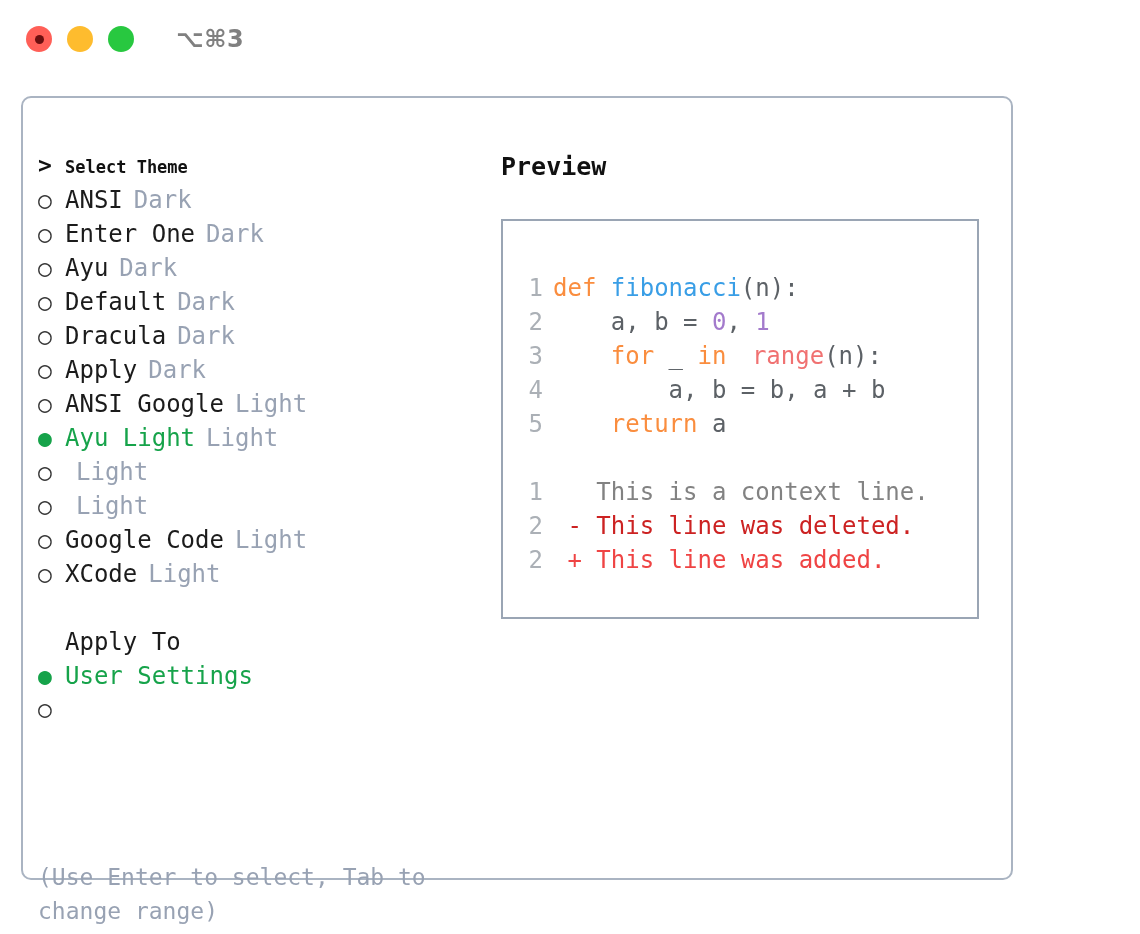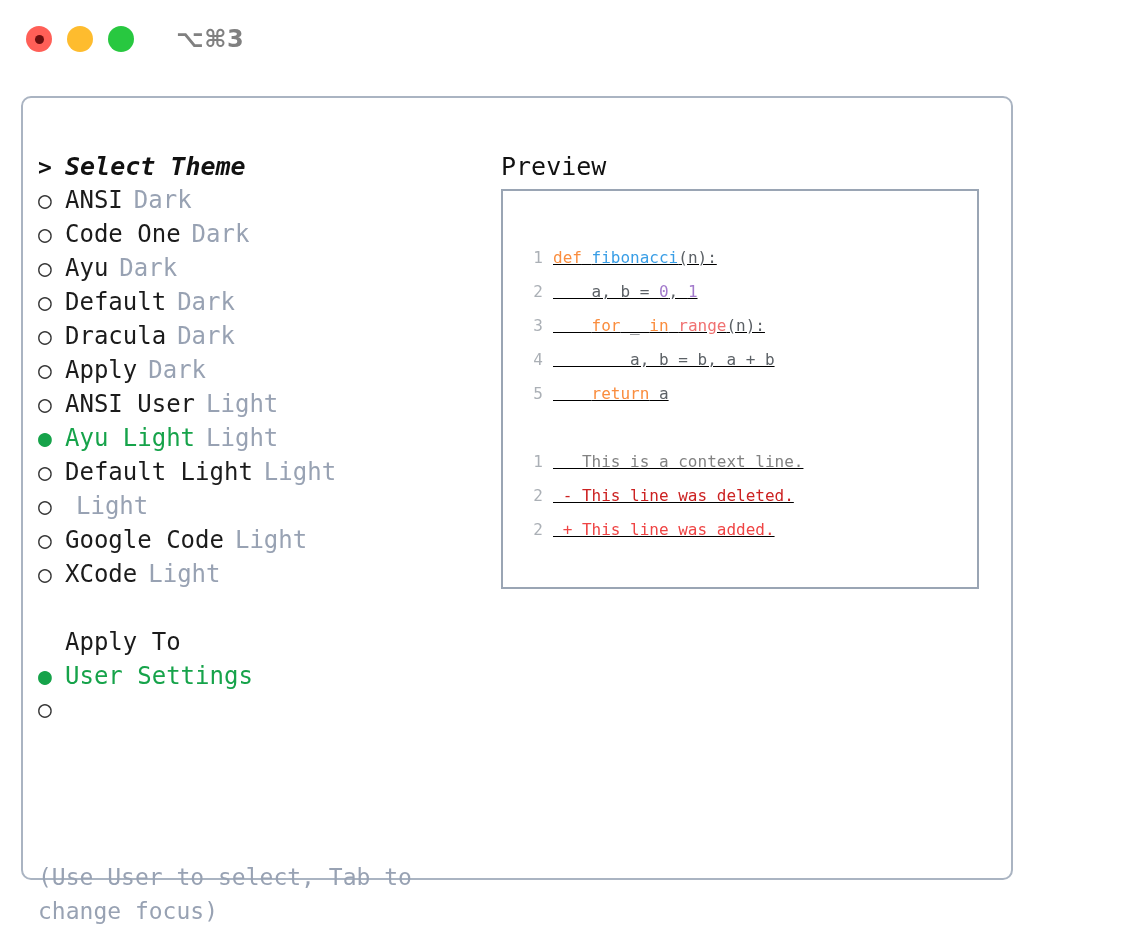--- a/index.html
+++ b/index.html
@@ -109,22 +109,21 @@
   .label { color: #1b1b1b; }
   .label-selected { color: #16a34a; }
   .badge {
     color: #98a2b3;
     margin-left: 11px;
   }
 
   .heading {
     font-weight: bold;
     color: #111111;
-    font-size: 25px;
-    font-style: italic;
+    font-size: 17px;
   }
   .heading-marker {
     font-weight: bold;
     color: #111111;
   }
   .spacer-md { height: 34px; }
 
   #hint {
     position: absolute;
     left: 15px;
@@ -137,53 +136,52 @@
 
   
   #right-pane {
     position: absolute;
     left: 478px;
     top: 54px;
     width: 500px;
   }
   #preview-title {
     font-size: 25px;
-    font-weight: normal;
+    font-weight: bold;
     color: #111111;
-    margin-bottom: 8px;
+    margin-bottom: 38px;
   }
   #preview-box {
     width: 478px;
     height: 400px;
     border: 2px solid #9aa5b4;
     box-sizing: border-box;
     background: #ffffff;
     position: relative;
   }
   #code {
     position: absolute;
     left: 14px;
     top: 50px;
-    font-size: 16px;
+    font-size: 24px;
     line-height: 34px;
     white-space: pre;
-    text-decoration: underline;
   }
   .code-line { display: block; height: 34px; }
   .gutter {
     display: inline-block;
     width: 26px;
     text-align: right;
     color: #abb0b6;
     margin-right: 10px;
   }
   .tok-kw   { color: #fa8d3e; }
   .tok-fn   { color: #399ee6; }
   .tok-num  { color: #a37acc; }
-  .tok-call { color: #f07171; }
+  .tok-call { color: #f07171; margin-left: 11px; }
   .tok-txt  { color: #5c6166; }
   .tok-del  { color: #cc2222; }
   .tok-add  { color: #ef4444; }
   .tok-ctx  { color: #828282; }
 </style>
 </head>
 <body>
 
 <div id="window">
 
@@ -201,47 +199,47 @@
 
       <div id="left-pane">
 
         <div class="row">
           <span class="marker heading-marker">&gt;</span>
           <span class="heading">Select Theme</span>
         </div>
 
         <div id="theme-items">
             <div class="row"><span class="marker">○</span><span class="label">ANSI</span><span class="badge">Dark</span></div>
-            <div class="row"><span class="marker">○</span><span class="label">Code One</span><span class="badge">Dark</span></div>
+            <div class="row"><span class="marker">○</span><span class="label">Enter One</span><span class="badge">Dark</span></div>
             <div class="row"><span class="marker">○</span><span class="label">Ayu</span><span class="badge">Dark</span></div>
             <div class="row"><span class="marker">○</span><span class="label">Default</span><span class="badge">Dark</span></div>
             <div class="row"><span class="marker">○</span><span class="label">Dracula</span><span class="badge">Dark</span></div>
             <div class="row"><span class="marker">○</span><span class="label">Apply</span><span class="badge">Dark</span></div>
-            <div class="row"><span class="marker">○</span><span class="label">ANSI User</span><span class="badge">Light</span></div>
+            <div class="row"><span class="marker">○</span><span class="label">ANSI Google</span><span class="badge">Light</span></div>
             <div class="row"><span class="marker marker-selected">●</span><span class="label label-selected">Ayu Light</span><span class="badge">Light</span></div>
-            <div class="row"><span class="marker">○</span><span class="label">Default Light</span><span class="badge">Light</span></div>
+            <div class="row"><span class="marker">○</span><span class="badge">Light</span></div>
             <div class="row"><span class="marker">○</span><span class="badge">Light</span></div>
             <div class="row"><span class="marker">○</span><span class="label">Google Code</span><span class="badge">Light</span></div>
             <div class="row"><span class="marker">○</span><span class="label">XCode</span><span class="badge">Light</span></div>
           </div>
 
         <div class="spacer-md"></div>
 
         <div class="row">
           <span class="marker"> </span>
           <span class="label">Apply To</span>
         </div>
 
         <div id="apply-items">
             <div class="row"><span class="marker marker-selected">●</span><span class="label label-selected">User Settings</span></div>
             <div class="row"><span class="marker">○</span></div>
           </div>
       </div>
 
-      <div id="hint">(Use User to select, Tab to change focus)</div>
+      <div id="hint">(Use Enter to select, Tab to change range)</div>
 
       <div id="right-pane">
         <div id="preview-title">Preview</div>
         <div id="preview-box">
           <div id="code"><span class="code-line"><span class="gutter">1</span><span class="tok-kw">def</span><span class="tok-txt"> </span><span class="tok-fn">fibonacci</span><span class="tok-txt">(n):</span></span><span class="code-line"><span class="gutter">2</span><span class="tok-txt">    a, b = </span><span class="tok-num">0</span><span class="tok-txt">, </span><span class="tok-num">1</span></span><span class="code-line"><span class="gutter">3</span><span class="tok-txt">    </span><span class="tok-kw">for</span><span class="tok-txt"> _ </span><span class="tok-kw">in</span><span class="tok-txt"> </span><span class="tok-call">range</span><span class="tok-txt">(n):</span></span><span class="code-line"><span class="gutter">4</span><span class="tok-txt">        a, b = b, a + b</span></span><span class="code-line"><span class="gutter">5</span><span class="tok-txt">    </span><span class="tok-kw">return</span><span class="tok-txt"> a</span></span><span class="code-line"><span class="gutter"></span></span><span class="code-line"><span class="gutter">1</span><span class="tok-ctx">   This is a context line.</span></span><span class="code-line"><span class="gutter">2</span><span class="tok-del"> - This line was deleted.</span></span><span class="code-line"><span class="gutter">2</span><span class="tok-add"> + This line was added.</span></span></div>
         </div>
       </div>
 
     </div>
   </div>

